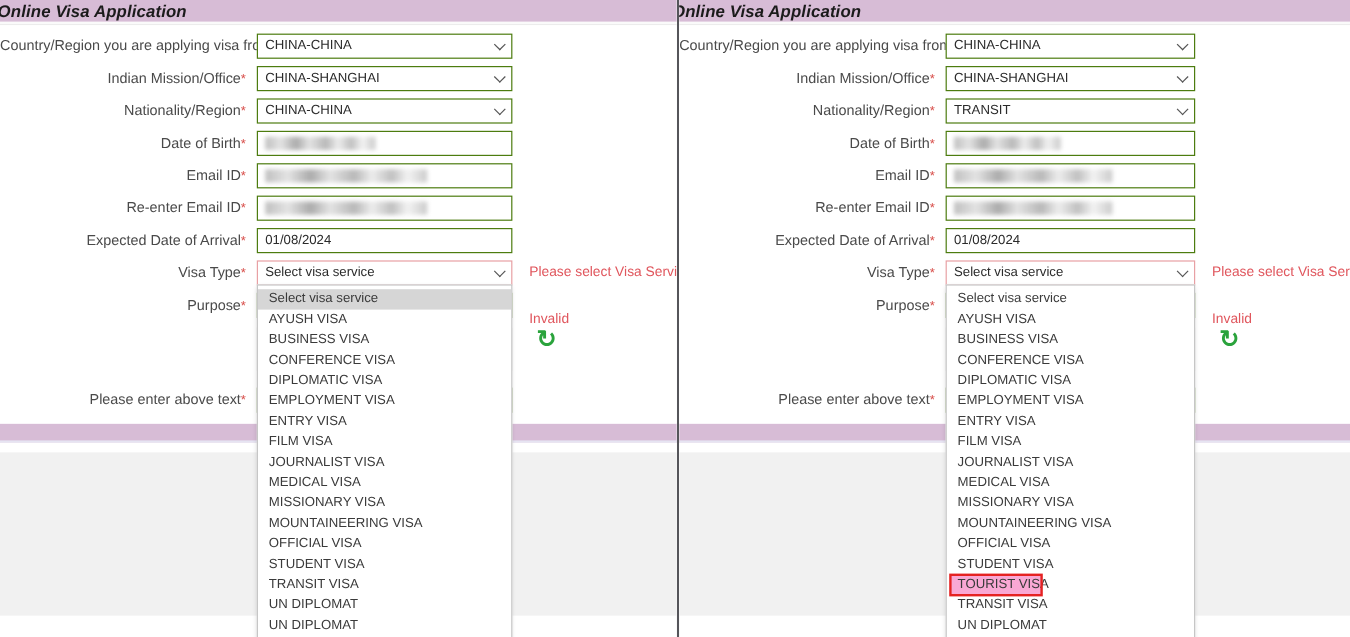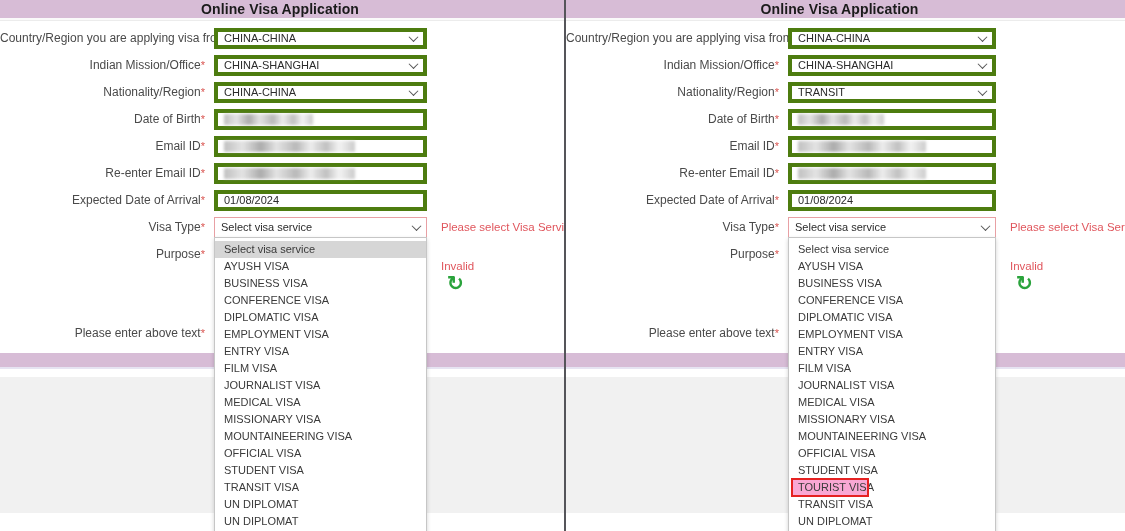--- a/index.html
+++ b/index.html
@@ -29,22 +29,23 @@
     background: #55555a;
     flex: 0 0 2px;
   }
 
   
   .titlebar {
     height: 18px;
     background: #d7bcd6;
     display: flex;
     align-items: center;
-    justify-content: center;
-    position: relative;
+    justify-content: flex-start;
+    position: relative;
+    font-style: italic;
   }
   .titlebar .title {
     font-size: 14px;
     font-weight: bold;
     color: #1b1b1b;
     letter-spacing: .1px;
     line-height: 1;
     white-space: nowrap;
   }
   .right .titlebar .title { transform: translateX(-6px); }
@@ -81,21 +82,21 @@
   .right .lbl { width: 222px; }
   .req { color: #d9534f; font-size: 11px; }
 
   .ctl { position: relative; }
   .left  .ctl { width: 213px; }
   .right .ctl { width: 208px; }
 
   .field {
     width: 100%;
     height: 21px;
-    border: 4px solid #4d7c0f;
+    border: 1px solid #4d7c0f;
     background: #ffffff;
     font-size: 11px;
     color: #2b2b2b;
     padding: 0 6px;
     display: flex;
     align-items: center;
     line-height: 1;
     position: relative;
   }
   .field.select { padding-right: 18px; }

